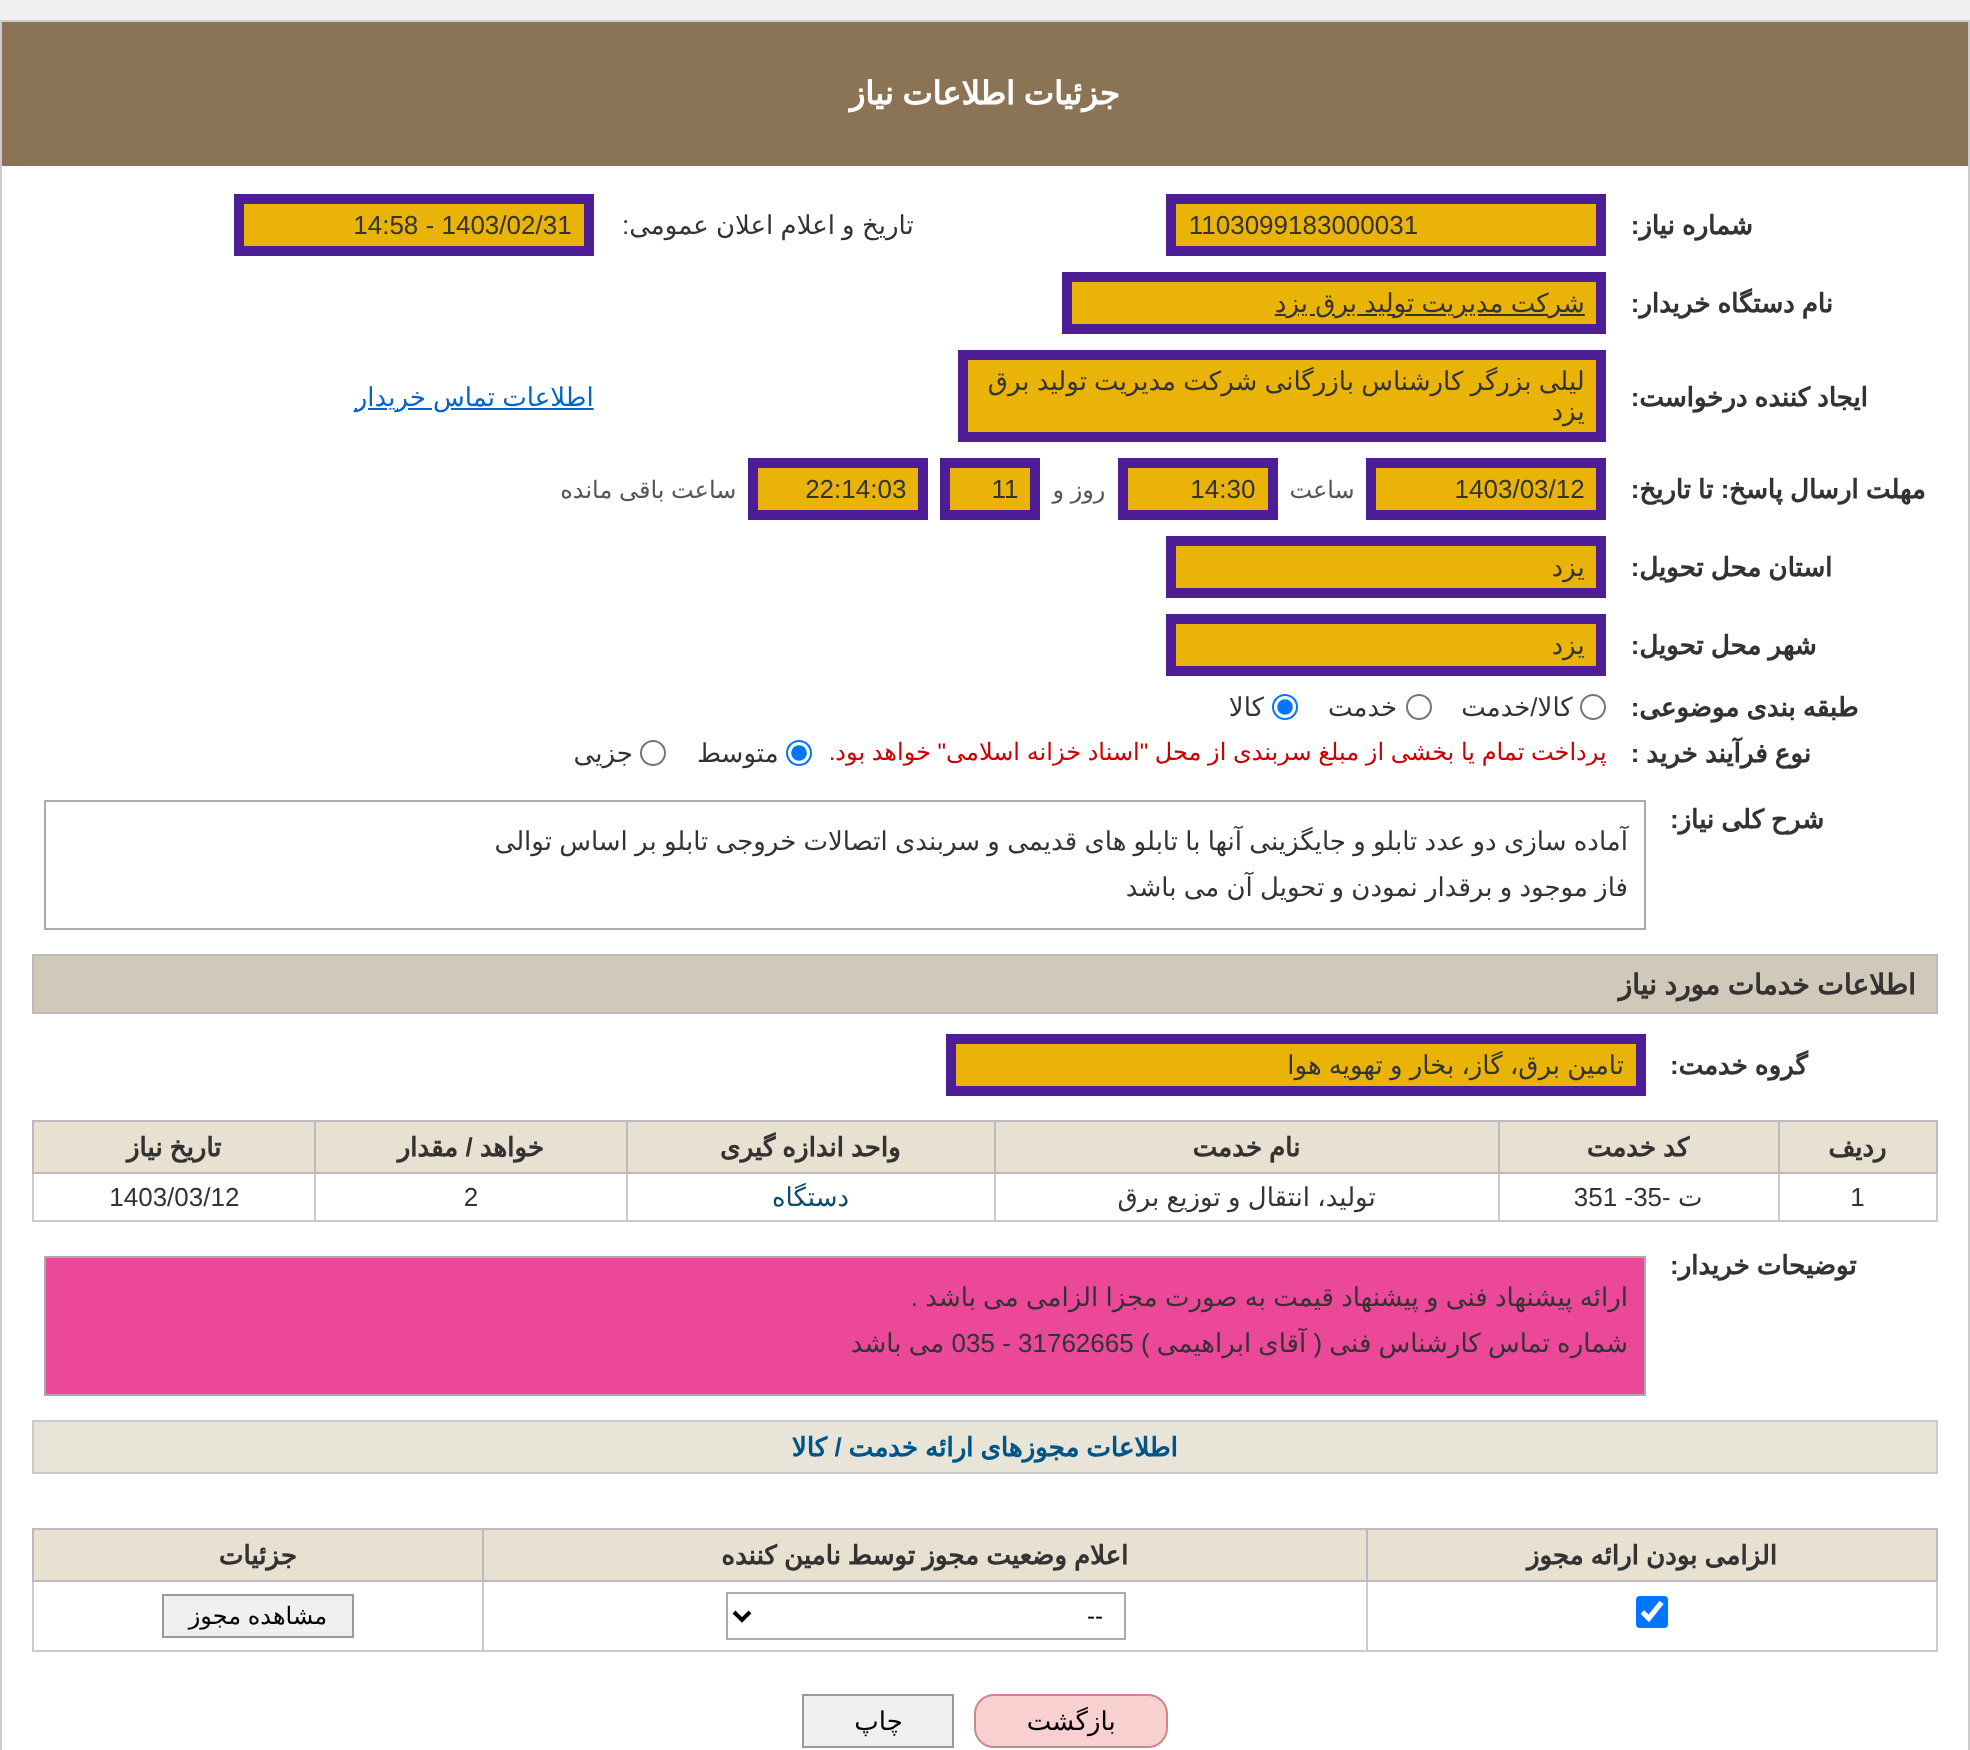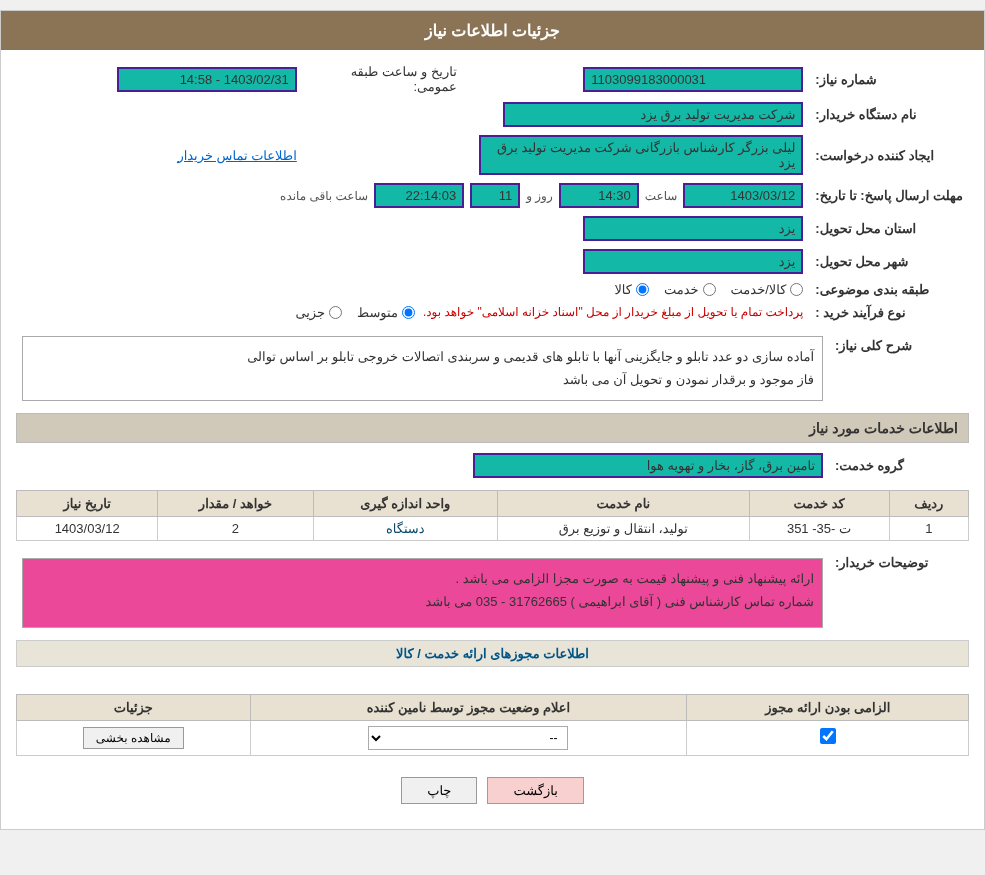--- a/index.html
+++ b/index.html
@@ -13,21 +13,21 @@
     .page-wrapper {
       max-width: 985px;
       margin: 10px auto;
       background: #fff;
       border: 1px solid #ccc;
     }
     .page-header {
       background: #8B7355;
       color: #fff;
       text-align: center;
-      padding: 10px;
+      padding: 26px;
       font-size: 16px;
       font-weight: bold;
     }
     .content {
       padding: 10px 15px;
     }
     .info-table {
       width: 100%;
       border-collapse: collapse;
       margin-bottom: 8px;
@@ -40,28 +40,29 @@
       text-align: left;
       color: #333;
       white-space: nowrap;
       width: 140px;
       font-weight: bold;
     }
     .value-cell {
       text-align: right;
     }
     .input-box {
-      border: 2px solid #4c1d95;
+      border: 5px solid #4c1d95;
       padding: 3px 6px;
-      background: #14b8a6;
+      background: #eab308;
       display: inline-block;
       min-height: 22px;
     }
     .input-wide {
-      width: 300px;
+      width: 272px;
+      text-decoration: underline;
     }
     .input-medium {
       width: 220px;
     }
     .input-small {
       width: 120px;
     }
     .input-xsmall {
       width: 80px;
     }
@@ -205,20 +206,21 @@
     .btn-action {
       padding: 5px 25px;
       border: 1px solid #999;
       cursor: pointer;
       font-size: 13px;
       font-family: Tahoma, Arial, sans-serif;
     }
     .btn-back {
       background: #f8d0d0;
       border-color: #cc8888;
+      border-radius: 10px;
     }
     .btn-print {
       background: #f0f0f0;
       border-color: #999;
     }
     .process-type-row {
       display: flex;
       align-items: flex-start;
       gap: 8px;
       direction: rtl;
@@ -237,21 +239,21 @@
 
     <table class="info-table">
 
       <tbody>
           <tr>
         <td class="label-cell">شماره نیاز:</td>
         <td class="value-cell">
           <div class="input-box input-medium" style="direction:ltr; text-align:left;">1103099183000031</div>
         </td>
         <td style="width:160px; text-align:right;">
-          <span>تاریخ و ساعت طبقه عمومی:</span>
+          <span>تاریخ و اعلام اعلان عمومی:</span>
         </td>
         <td>
           <div class="input-box" style="width:180px;">1403/02/31 - 14:58</div>
         </td>
       </tr>
 
       <tr>
         <td class="label-cell">نام دستگاه خریدار:</td>
         <td class="value-cell" colspan="3">
           <div class="input-box input-wide">شرکت مدیریت تولید برق یزد</div>
@@ -314,21 +316,21 @@
               <span>کالا</span>
             </div>
           </div>
         </td>
       </tr>
 
       <tr>
         <td class="label-cell">نوع فرآیند خرید :</td>
         <td colspan="3">
           <div class="process-type-row">
-            <span class="red-text" style="font-size:12px;">پرداخت تمام یا تحویل از مبلغ خریدار از محل "اسناد خزانه اسلامی" خواهد بود.</span>
+            <span class="red-text" style="font-size:12px;">پرداخت تمام یا بخشی از مبلغ سربندی از محل "اسناد خزانه اسلامی" خواهد بود.</span>
             <div class="radio-group">
               <div class="radio-item">
                 <input type="radio" name="process" checked="" style="">
                 <span>متوسط</span>
               </div>
               <div class="radio-item">
                 <input type="radio" name="process" style="">
                 <span>جزیی</span>
               </div>
             </div>
@@ -418,21 +420,21 @@
         <tr>
           <td>
             <input type="checkbox" class="checkbox-item" checked="" style="">
           </td>
           <td>
             <select class="select-box">
               <option value="--">--</option>
             </select>
           </td>
           <td>
-            <button class="btn-view">مشاهده بخشی</button>
+            <button class="btn-view">مشاهده مجوز</button>
           </td>
         </tr>
       </tbody>
     </table>
 
     <div class="bottom-buttons">
       <button class="btn-action btn-back">بازگشت</button>
       <button class="btn-action btn-print">چاپ</button>
     </div>
 

